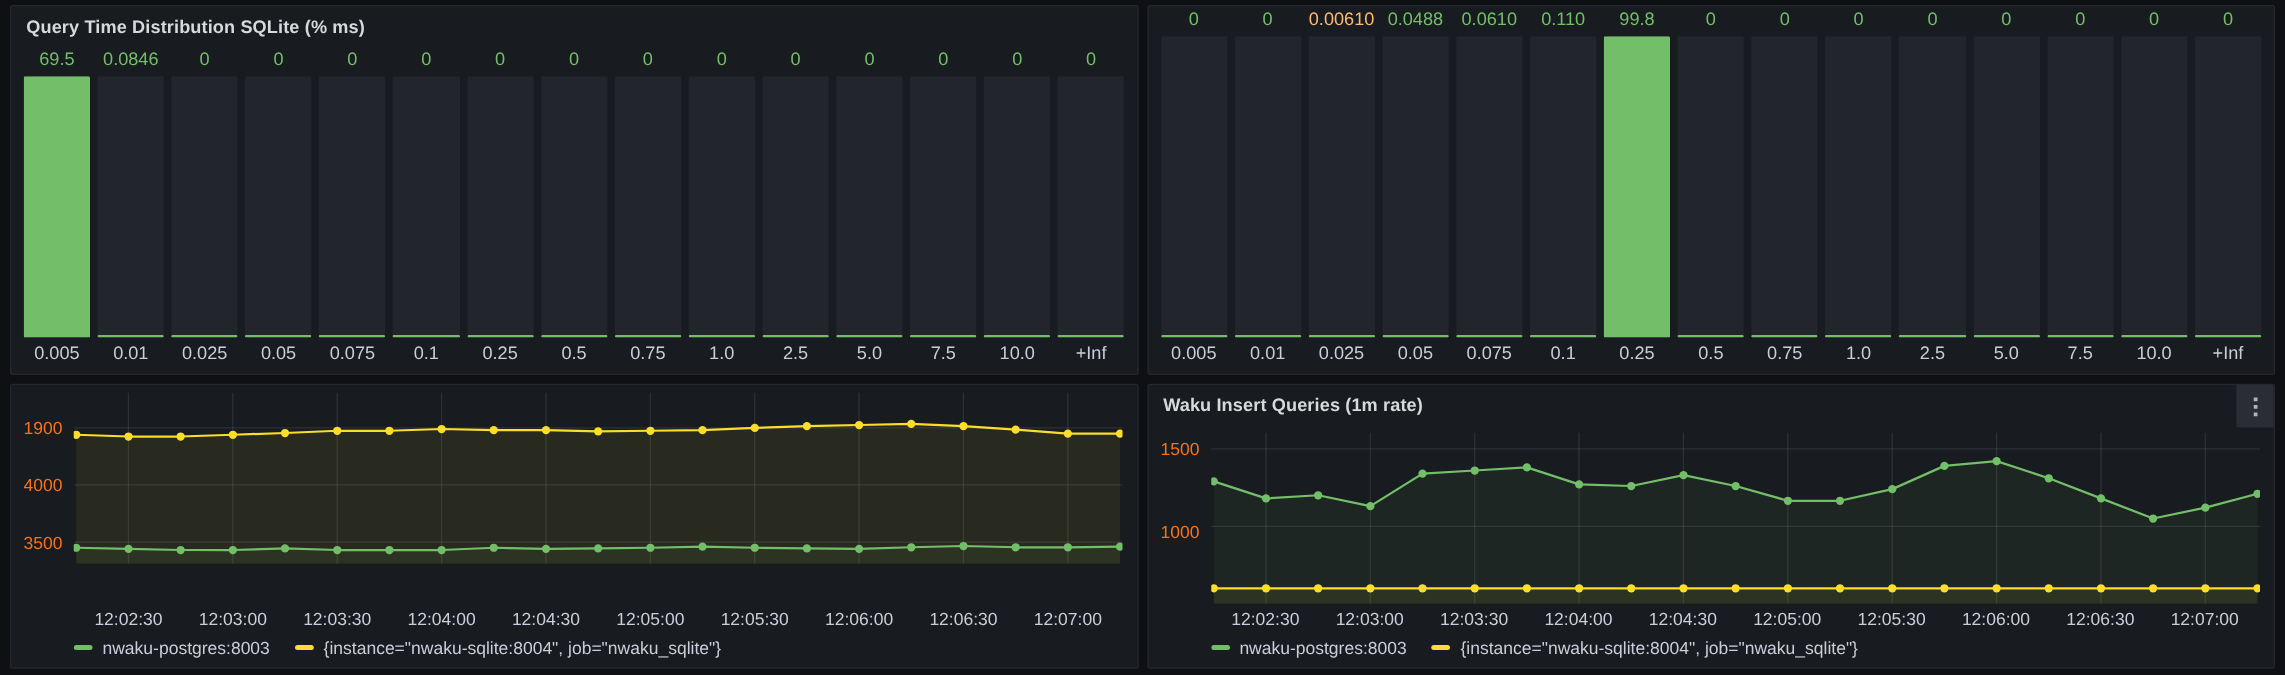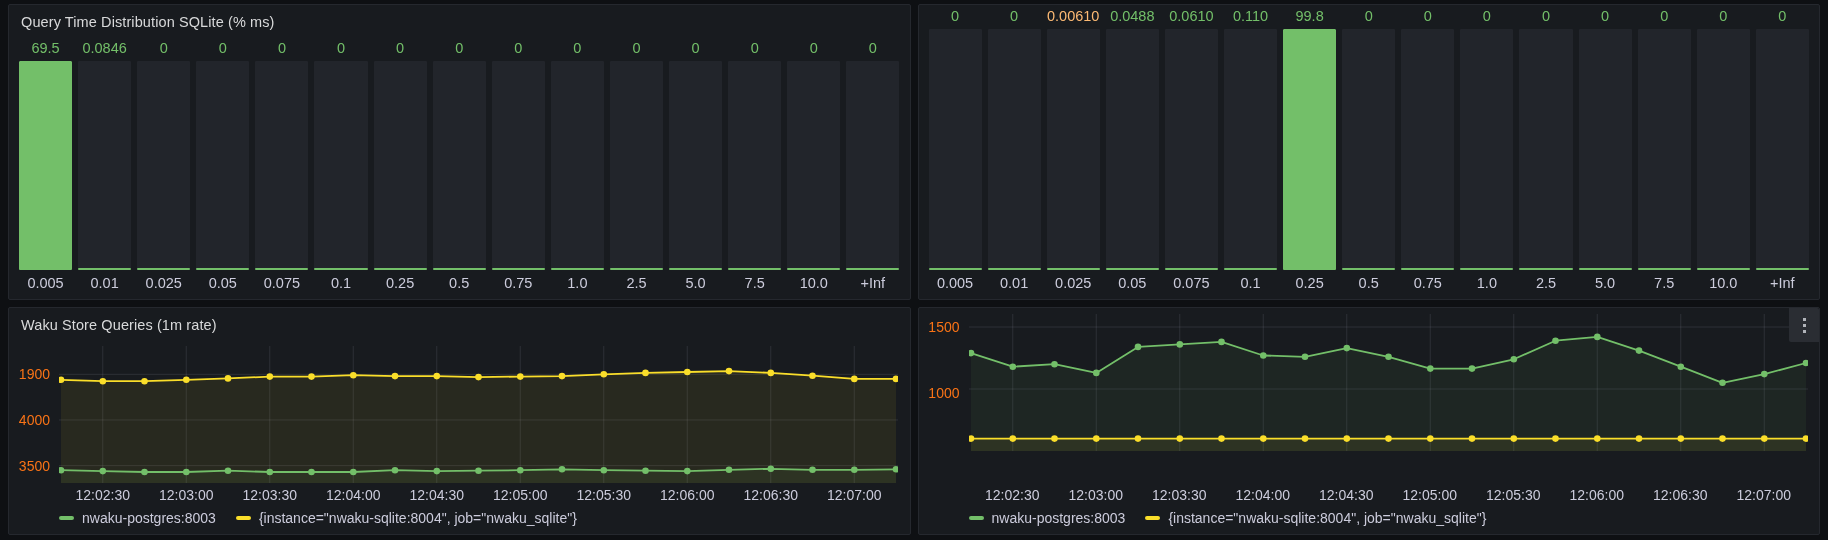--- a/index.html
+++ b/index.html
@@ -10,21 +10,21 @@
   .grid{
     display:grid;grid-template-columns:1fr 1fr;grid-template-rows:296px 1fr;
     gap:7px;padding:4px 8px 5px 8px;height:540px;box-sizing:border-box;
   }
   .panel{
     background:#181b1f;border:1px solid #25282e;border-radius:2px;
     display:flex;flex-direction:column;position:relative;overflow:hidden;
     box-sizing:border-box;
   }
   .phdr{height:30px;flex:0 0 auto;display:flex;align-items:center;padding:2px 12px 0 12px;cursor:pointer;}
-  .phdr .ptitle{color:#d8d9da;font-size:14.5px;font-weight:400;letter-spacing:.1px;white-space:nowrap;text-align:right;}
+  .phdr .ptitle{color:#d8d9da;font-size:14.5px;font-weight:700;letter-spacing:.1px;white-space:nowrap;text-align:right;}
   
   .hist{flex:1;display:flex;gap:6px;padding:0 10px 4px 10px;min-height:0;}
   .hcol{flex:1;display:flex;flex-direction:column;min-width:0;}
   .hval{text-align:center;font-size:14.5px;height:23px;line-height:23px;white-space:nowrap;overflow:visible;}
   .htrack{flex:1;background:#22252b;position:relative;border-radius:1px;overflow:hidden;margin:1px 0 2px 0;}
   .hfill{position:absolute;left:0;right:0;bottom:0;border-radius:1px 1px 0 0;}
   .hcat{text-align:center;font-size:14.5px;height:23px;line-height:23px;color:#ccccdc;white-space:nowrap;}
   
   .ts-body{flex:1;display:flex;flex-direction:column;padding:6px 12px 4px 0;min-height:0;}
   .ts-main{flex:1;display:flex;min-height:0;}
@@ -268,23 +268,20 @@
           <div class="hval" style="color: rgb(115, 191, 105);">0</div>
           <div class="htrack">
             <div class="hfill" style="background: rgb(115, 191, 105); height: 0.8%;"></div>
           </div>
           <div class="hcat">+Inf</div>
         </div>
       </div>
   </div>
 
   <div class="panel">
-    <div class="phdr">
-      <span class="ptitle">Waku Store Queries (1m rate)</span>
-    </div>
     <div class="ts-body">
       <div class="ts-main">
         <div class="ts-yaxis">
             <div class="ylab" style="top: 119.647px;">3500</div>
             <div class="ylab" style="top: 73.98px;">4000</div>
             <div class="ylab" style="top: 28.3133px;">1900</div>
           </div>
         <div class="ts-plot">
             <svg width="839" height="137" viewBox="0 0 839 137">
               <line x1="0" y1="119.64666666666666" x2="839" y2="119.64666666666666" stroke="rgba(204,204,220,0.12)" stroke-width="1"></line>
@@ -373,20 +370,23 @@
       </div>
     </div>
   </div>
 
   <div class="panel">
     <div class="kebab">
       <span class="dot"></span>
       <span class="dot"></span>
       <span class="dot"></span>
     </div>
+    <div class="phdr">
+      <span class="ptitle">Waku Insert Queries (1m rate)</span>
+    </div>
     <div class="ts-body">
       <div class="ts-main">
         <div class="ts-yaxis">
             <div class="ylab" style="top: 79px;">1000</div>
             <div class="ylab" style="top: 13.0181px;">1500</div>
           </div>
         <div class="ts-plot">
             <svg width="839" height="137" viewBox="0 0 839 137">
               <line x1="0" y1="75.00904977375566" x2="839" y2="75.00904977375566" stroke="rgba(204,204,220,0.12)" stroke-width="1"></line>
               <line x1="0" y1="13.018099547511312" x2="839" y2="13.018099547511312" stroke="rgba(204,204,220,0.12)" stroke-width="1"></line>

